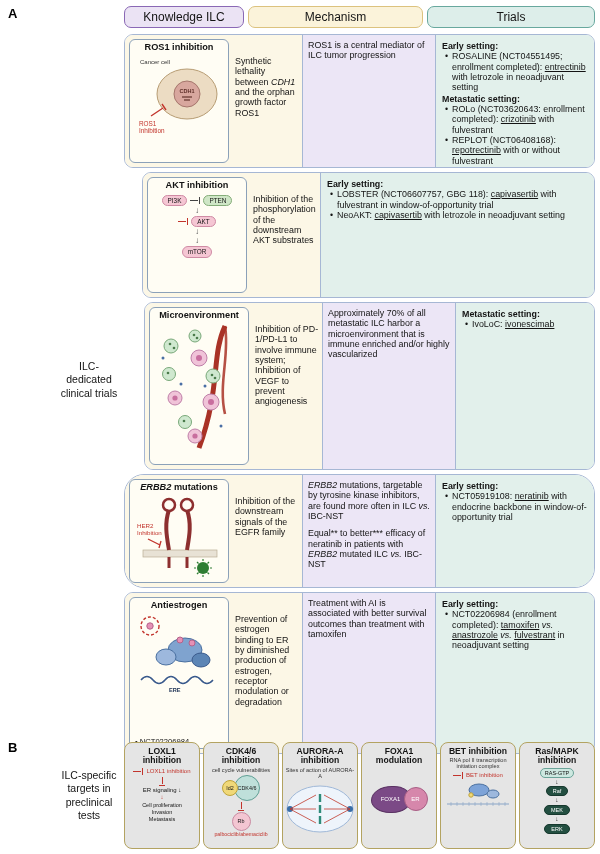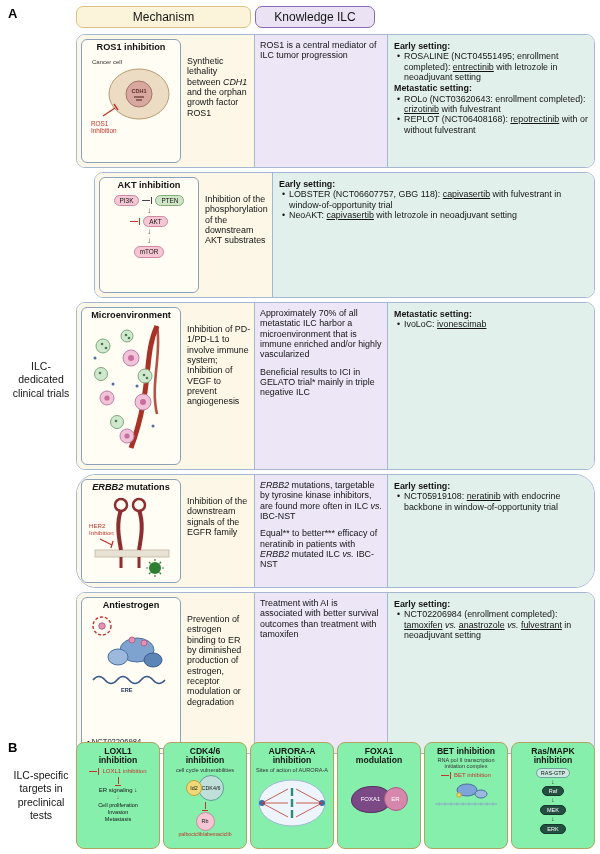--- a/index.html
+++ b/index.html
@@ -3,30 +3,30 @@
 <meta charset="utf-8">
 <style>
   html,body{margin:0;padding:0;background:#fff;}
   body{width:600px;height:854px;font-family:"Liberation Sans",sans-serif;color:#141414;}
   .page{position:relative;width:600px;height:854px;overflow:hidden;background:#fff;}
   .panel-letter{position:absolute;font-weight:bold;font-size:13px;color:#000;}
   
   .panel-a{position:absolute;top:4px;left:6px;right:5px;}
   .panel-a-body{display:flex;margin-top:2px;}
   .side-label{width:64px;display:flex;align-items:center;justify-content:center;text-align:center;
-    font-size:10.5px;line-height:1.25;padding:0 3px;}
+    font-size:10.5px;line-height:1.25;padding:0 3px;margin-left:48px;}
   .cols{flex:1;display:flex;flex-direction:column;gap:4px;}
   .hdr-row{display:flex;gap:4px;margin-bottom:2px;}
   .hdr{height:20px;border-radius:7px;display:flex;align-items:center;justify-content:center;
     font-size:12px;border:1.4px solid;}
   .hdr-mech{width:173px;background:#fbf3da;border-color:#dcc27e;}
   .hdr-know{width:118px;background:#ebe3f4;border-color:#8a68b5;}
   .hdr-trials{flex:1;background:#ddeeea;border-color:#68a89e;}
   .arow{display:flex;border:1.4px solid #a6b7d4;border-radius:9px;overflow:hidden;background:#fff;flex:none;}
-  .r1{height:132px;} .r2{height:124px;margin-left:18px;} .r3{height:166px;} .r4{height:112px;border-radius:20px;} .r5{height:160px;}
+  .r1{height:132px;} .r2{height:124px;margin-left:18px;} .r3{height:166px;margin-left:20px;} .r4{height:112px;border-radius:20px;} .r5{height:160px;}
   .cell{overflow:hidden;}
   .cell.mech{width:177px;background:#fcf7e6;display:flex;border-right:1px solid #a6b7d4;flex:none;}
   .cell.know{width:122px;background:#ece6f6;border-right:1px solid #a6b7d4;padding:5px 5px;
     font-size:8.9px;line-height:1.16;flex:none;}
   .cell.trials{flex:1;background:#e2f0eb;padding:5px 6px;font-size:8.9px;line-height:1.16;}
   .mech-box{width:96px;margin:4px 2px 4px 4px;border:1px solid #8ba1b9;border-radius:6px;
     background:#fffdf4;display:flex;flex-direction:column;align-items:center;padding:3px 1px 1px;flex:none;}
   .mech-title{font-weight:bold;font-size:9.2px;text-align:center;line-height:1.05;margin-bottom:1px;}
   .mech-text{flex:1;padding:21px 3px 3px 4px;font-size:8.9px;line-height:1.16;}
   .mech-note{font-size:7.6px;margin-top:auto;align-self:flex-start;padding:1px 0 1px 4px;}
@@ -50,21 +50,21 @@
   .tbar::after{content:"";position:absolute;right:0;top:.5px;bottom:.5px;border-right:1.4px solid #c2342c;}
   .tbar.dark::before{border-color:#444;} .tbar.dark::after{border-color:#444;}
   .vtbar{width:8px;height:9px;position:relative;}
   .vtbar::before{content:"";position:absolute;left:3.5px;top:0;bottom:2px;border-left:1.4px solid #c2342c;}
   .vtbar::after{content:"";position:absolute;bottom:0;left:1px;right:1px;border-bottom:1.4px solid #c2342c;}
   .red{color:#c2342c;}
   
   .panel-b{position:absolute;top:740px;left:6px;right:5px;}
   .panel-b-body{display:flex;margin-top:2px;}
   .bboxes{flex:1;display:flex;gap:3px;}
-  .bbox{flex:1;border:1.3px solid #b3a361;border-radius:8px;background:#86efac;
+  .bbox{flex:1;border:1.3px solid #b3a361;border-radius:8px;background:#e5e5e5;
     padding:4px 2px 3px;display:flex;flex-direction:column;align-items:center;height:98px;overflow:hidden;}
   .bbox-title{font-weight:bold;font-size:8.6px;text-align:center;line-height:1.08;width:62px;}
   .bbox-sub{font-size:5.6px;text-align:center;line-height:1.08;margin-top:1px;color:#333;}
   .b-illus{display:flex;flex-direction:column;align-items:center;gap:1px;margin-top:2px;}
   .f6{font-size:6px;line-height:1.1;}
   .f55{font-size:5.5px;line-height:1.12;}
   .f52{font-size:5.2px;line-height:1.1;text-align:center;}
   .circ{border-radius:50%;display:flex;align-items:center;justify-content:center;font-size:5.4px;}
   .circ.id2{width:14px;height:14px;background:#f0d878;border:1px solid #bfa43a;margin-right:-4px;z-index:2;}
   .circ.cdk{width:24px;height:24px;background:#bfe0da;border:1px solid #5f9e94;}
@@ -84,22 +84,23 @@
 
 <div class="page">
 
   <div class="panel-a">
     <div class="panel-letter" style="top:2px;left:2px;">A</div>
     <div class="panel-a-body">
       <div class="side-label">ILC-dedicated clinical trials</div>
       <div class="cols">
 
         <div class="hdr-row">
+          <div class="hdr hdr-know">Knowledge ILC</div>
           <div class="hdr hdr-mech">Mechanism</div>
-          <div class="hdr hdr-know">Knowledge ILC</div>
+          <div class="hdr hdr-trials">Trials</div>
         </div>
 
         <div class="arow r1">
           <div class="cell mech">
             <div class="mech-box">
               <div class="mech-title"><span>ROS1 inhibition</span></div>
               <svg width="88" height="96" viewBox="0 0 88 96">
                 <text x="5" y="10" font-size="6" fill="#333">Cancer cell</text>
                 <ellipse cx="52" cy="40" rx="30" ry="25" fill="#ecdcc3" stroke="#b79c73" stroke-width="1"></ellipse>
                 <circle cx="52" cy="40" r="13" fill="#d8a79e" stroke="#a5766c" stroke-width="1"></circle>
@@ -209,21 +210,20 @@
                     <circle cx="50" cy="64" r="1.5"></circle>
                   <circle cx="66" cy="104" r="1.5"></circle>
                     <circle cx="26" cy="62" r="1.5"></circle>
                 </g>
               </svg>
             </div>
             <div class="mech-text"><span>Inhibition of PD-1/PD-L1 to involve immune system; Inhibition of VEGF to prevent angiogenesis</span></div>
           </div>
           <div class="cell know">
               <div class="blk-p"><span>Approximately 70% of all metastatic ILC harbor a microenvironment that is immune enriched and/or highly vascularized</span></div>
-              <div class="blk-p"><span>Beneficial results to ICI in GELATO trial* mainly in triple negative ILC</span></div>
             </div>
           <div class="cell trials">
               <div class="blk-h">Metastatic setting:</div>
               <div class="blk-li">
                 <span class="bullet">•</span>
                 <span><span>IvoLoC: </span><span class="st-u">ivonescimab</span></span>
               </div>
             </div>
         </div>
 

